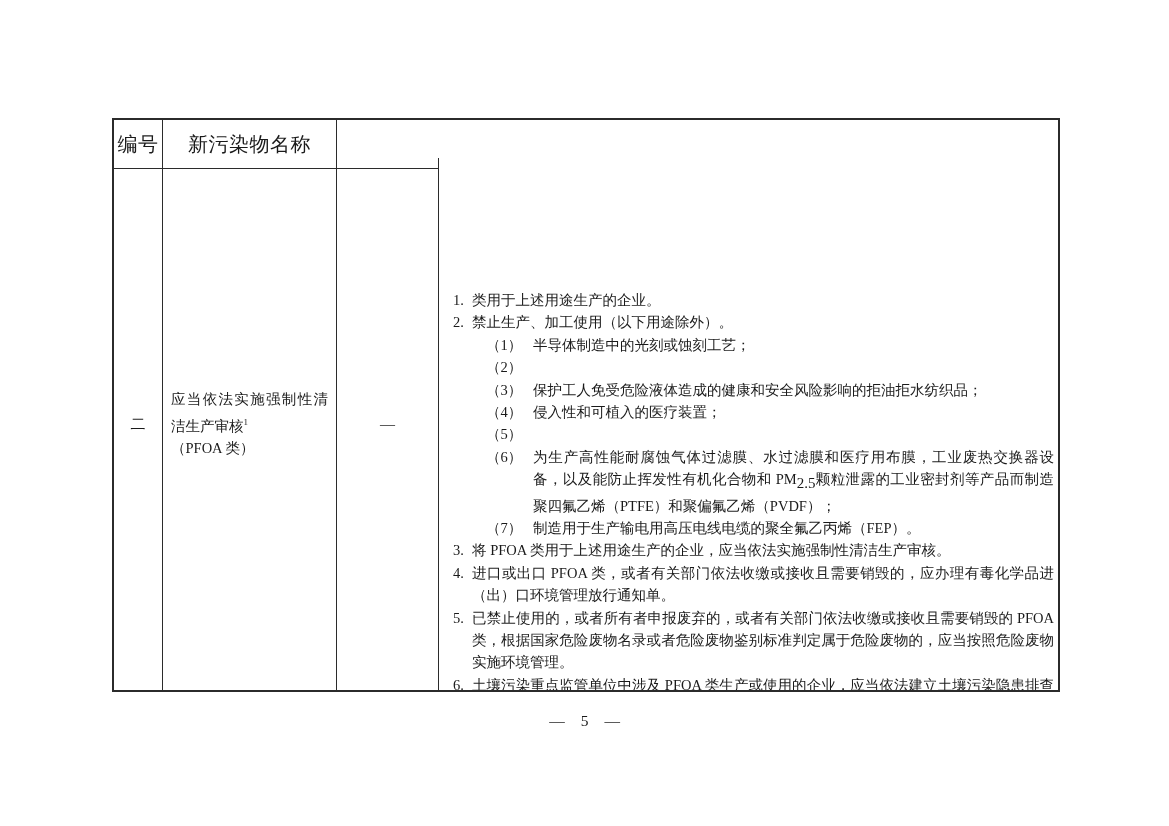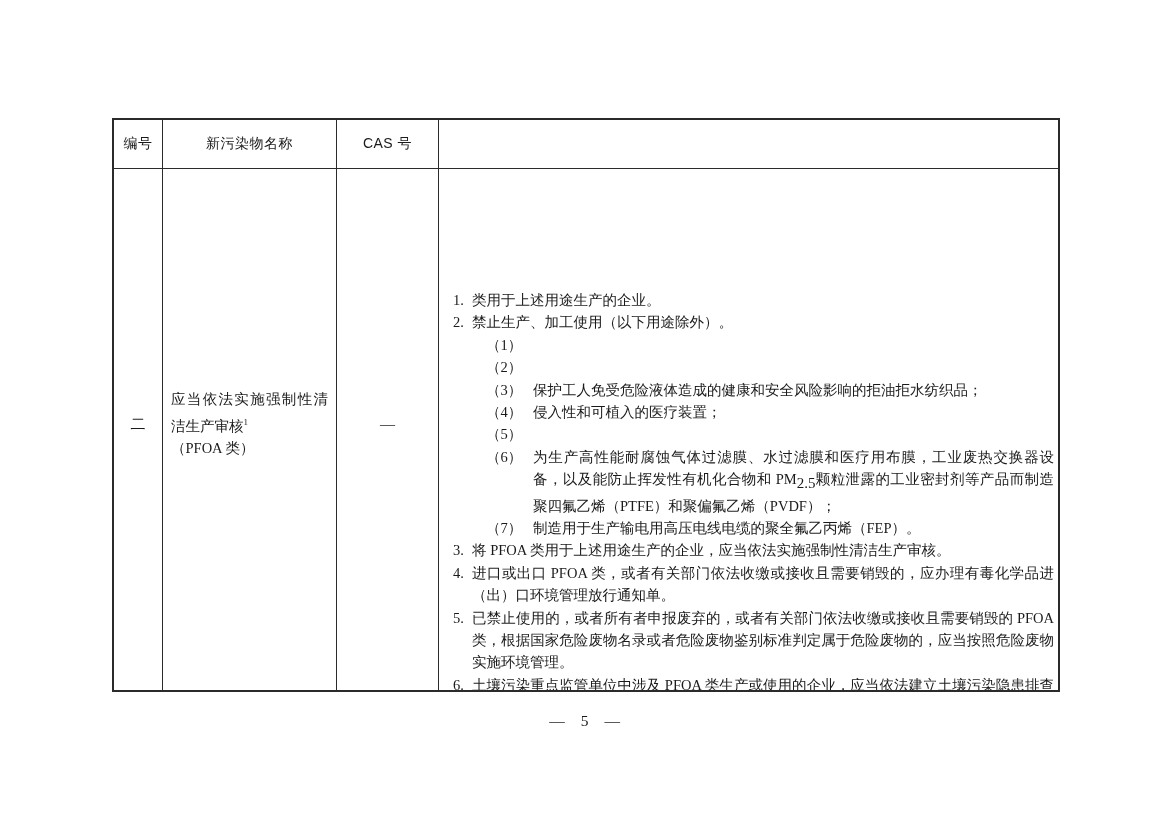--- a/index.html
+++ b/index.html
@@ -21,21 +21,21 @@
   .t-body { height:532px; }
   .cell {
     border-right:1px solid #2b2b2b;
     overflow:hidden;
   }
   .cell:last-child { border-right:none;margin-top:48px; }
   .th {
     border-bottom:1px solid #2b2b2b;
     display:flex; align-items:center; justify-content:center;
     font-family:"Liberation Sans","DejaVu Sans",sans-serif;
-    font-size:14px; font-weight:normal; letter-spacing:0.5px;
+    font-size:20px; font-weight:normal; letter-spacing:0.5px;
   }
   .num-cell { display:flex; align-items:center; justify-content:center; font-size:15px; }
   .name-cell {
     display:flex; align-items:center;
     padding:0 8px;
     font-size:14.5px; line-height:22.4px;
   }
   .name-cell .name-block { width:100%; text-align:justify; }
   sup.fn { font-size:9px; vertical-align:super; }
   .cas-cell { display:flex; align-items:center; justify-content:center; font-size:15px; }
@@ -59,21 +59,20 @@
   .page-footer .dash { letter-spacing:0; }
   .page-footer .pn { display:inline-block; margin:0 16px; }
 </style>
 </head>
 <body>
 
 <div class="doc-table">
   <div class="t-row t-head">
     <div class="cell th">编号</div>
     <div class="cell th">新污染物名称</div>
-    <div class="cell th">CAS 号</div>
     <div class="cell th">主要环境风险管控措施</div>
   </div>
   <div class="t-row t-body">
     <div class="cell num-cell">
       <span>二</span>
     </div>
     <div class="cell name-cell">
       <div class="name-block">
         <div><span>应当依法实施强制性清洁生产审核</span><sup class="fn">1</sup></div>
         <div>（PFOA 类）</div>
@@ -89,20 +88,21 @@
         <span class="mt">类用于上述用途生产的企业。</span>
       </div>
 
       <div class="m">
         <span class="mn">2.</span>
         <span class="mt">禁止生产、加工使用（以下用途除外）。</span>
       </div>
 
       <div class="s">
         <span class="sn">（1）</span>
+        <span class="st">半导体制造中的光刻或蚀刻工艺；</span>
       </div>
       <div class="s">
         <span class="sn">（2）</span>
       </div>
       <div class="s">
         <span class="sn">（3）</span>
         <span class="st">保护工人免受危险液体造成的健康和安全风险影响的拒油拒水纺织品；</span>
       </div>
       <div class="s">
         <span class="sn">（4）</span>

